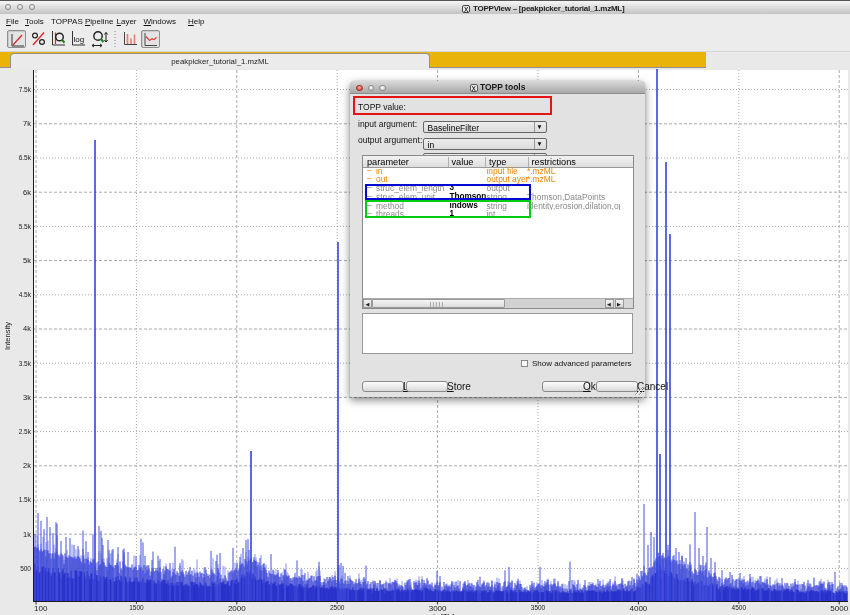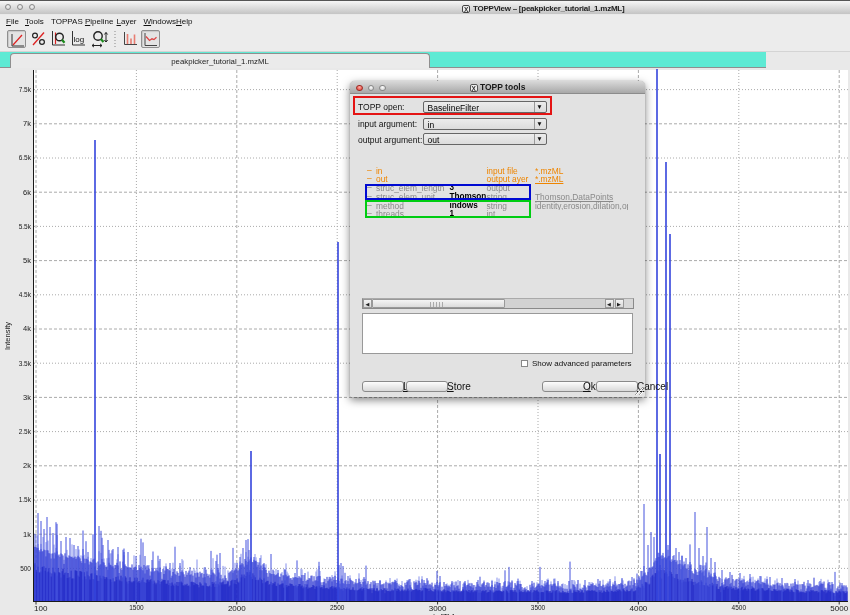--- a/index.html
+++ b/index.html
@@ -16,21 +16,21 @@
 .menubar { position:absolute; left:0; top:15px; width:850px; height:14px; background:#ececec;
   font-size:8px; color:#111; }
 .menubar span { position:absolute; top:2px; }
 .toolbar { position:absolute; left:0; top:29px; width:850px; height:23px; background:#ececec;
   border-bottom:1px solid #d4d4d4; }
 .tbtn { position:absolute; top:1px; height:18px; }
 .frame { border:1px solid #8f8f8f; border-radius:2px; background:#e4e4e4;
   box-shadow:inset 1px 1px 1px rgba(0,0,0,0.12); }
 .sep { position:absolute; left:114px; top:2px; height:16px; width:2px;
   background-image:repeating-linear-gradient(#bbb 0 1px, transparent 1px 3px); }
-.tabbar { position:absolute; left:0; top:52px; width:766px; height:16px; background:#5eead4;
+.tabbar { position:absolute; left:0; top:52px; width:706px; height:16px; background:#eab308;
   border-bottom:1px solid #8f8f8f; }
 .tab { position:absolute; left:10px; top:1px; width:420px; height:15px; background:#ebebeb;
   border:1px solid #8f8f8f; border-bottom:none; border-radius:4px 4px 0 0;
   font-size:7.8px; color:#222; text-align:center; line-height:15px; }
 .plot { position:absolute; left:0; top:68px; }
 
 .dialog { position:absolute; left:350px; top:81px; width:295px; height:316px;
   background:#e2e2e2; border-radius:5px 5px 1px 1px;
   box-shadow:0 3px 9px rgba(0,0,0,0.5), 0 0 1px rgba(0,0,0,0.4); font-size:8.5px; }
 .dtitle { position:absolute; left:0; top:0; width:295px; height:13px;
@@ -43,37 +43,37 @@
 .dtext { position:absolute; left:0; width:295px; text-align:center; top:0; height:13px;
   line-height:13.5px; font-weight:bold; color:#1a1a1a; font-size:8.5px; }
 .xicon { display:inline-block; width:8px; height:8px; border:1px solid #555; border-radius:2px;
   font-size:6.5px; line-height:7.5px; text-align:center; background:#eee; color:#333;
   vertical-align:-1px; }
 .dbody { position:absolute; left:0; top:13px; width:295px; height:70px; }
 .redbox { position:absolute; left:3px; top:2.4px; width:199px; height:18.4px;
   border:2px solid #e41414; }
 .lab { position:absolute; color:#111; }
 .combo { position:absolute; height:12px; background:linear-gradient(#ececec,#dcdcdc);
-  border:1px solid #666; border-radius:2px; color:#000; }
+  border:1px solid #666; border-radius:2px; color:#000;margin-top:20px; }
 .ctext { position:absolute; left:4px; top:1px; }
 .carr { position:absolute; right:1px; top:0; width:11px; height:10px; text-align:center;
   font-size:6.5px; color:#111; border-left:1px solid #999; line-height:10.5px; }
 .table { position:absolute; left:12px; top:73.5px; width:271.5px; height:154px;
   background:#fff; border:1px solid #8a8a8a; }
 .thead { position:absolute; left:0; top:0; width:269.5px; height:12px;
   background:linear-gradient(#f2f2f2,#dedede); border-bottom:1px solid #999;
   font-size:9.2px; color:#000; }
 .thead span { position:absolute; top:1px; }
 .trow { position:absolute; left:12px; width:258px; height:8.9px; font-size:8.4px;
   line-height:8.9px; }
 .branch { position:absolute; left:5px; top:-1px; }
 .pname { position:absolute; left:14px; }
 .pval { position:absolute; left:87.5px; font-weight:bold; color:#000; font-size:8.2px; }
 .ptype { position:absolute; left:124.5px;text-align:right; }
-.prest { position:absolute; left:173px; width:93px; overflow:hidden; white-space:nowrap;text-decoration:underline; }
+.prest { position:absolute; left:165px; width:93px; overflow:hidden; white-space:nowrap; }
 .bluebox { position:absolute; left:14.5px; top:102.8px; width:166px; height:16.6px;
   border:2px solid #000ad2; }
 .greenbox { position:absolute; left:14.5px; top:119.4px; width:166px; height:17.2px;
   border:2px solid #00cd12; }
 .hscroll { position:absolute; left:12px; top:216.5px; width:271.5px; height:11px;
   background:#d7d7d7; border:1px solid #8a8a8a; border-top:1px solid #aaa; }
 .strack { position:absolute; left:9px; top:0; right:19px; height:100%; background:#d2d2d2; }
 .sslider { position:absolute; left:9px; top:0; width:133px; height:9px; background:linear-gradient(#f4f4f4,#dcdcdc);
   border:1px solid #999; border-radius:1px; }
 .grip { position:absolute; left:57px; top:2px; width:14px; height:5px;
@@ -96,21 +96,21 @@
   <span class="circ" style="left:16.5px"></span>
   <span class="circ" style="left:28.5px"></span>
   <span class="wtitle"><span class="xic">X</span>TOPPView – [peakpicker_tutorial_1.mzML]</span>
 </div>
 <div class="menubar">
   <span style="left:6px"><u>F</u>ile</span>
   <span style="left:25px"><u>T</u>ools</span>
   <span style="left:51px">TOPPAS <u>P</u>ipeline</span>
   <span style="left:116.5px"><u>L</u>ayer</span>
   <span style="left:143.5px"><u>W</u>indows</span>
-  <span style="left:176px"><u>H</u>elp</span>
+  <span style="left:188px"><u>H</u>elp</span>
 </div>
 <div class="toolbar">
   <span class="tbtn frame" style="left:7px;width:19px"><svg width="18" height="18" viewBox="0 0 18 18">
         <path d="M4 3V15H16" stroke="#333" fill="none"></path>
         <path d="M5 14L14 4" stroke="#d22" fill="none" stroke-width="1.2"></path>
       </svg></span>
   <span class="tbtn" style="left:30px"><svg width="17" height="17" viewBox="0 0 17 17">
         <circle cx="5" cy="5.5" r="2.4" stroke="#222" fill="none" stroke-width="1.2"></circle>
         <circle cx="12" cy="12" r="2.4" stroke="#222" fill="none" stroke-width="1.2"></circle>
         <path d="M3 15L14 2.5" stroke="#d22" stroke-width="1.3"></path>
@@ -217,35 +217,43 @@
 </svg>
 <div class="dialog">
  <div class="dtitle">
    <span class="tl red"></span>
       <span class="tl"></span>
       <span class="tl"></span>
    <span class="dtext"><span class="xicon">X</span>&nbsp;TOPP tools</span>
  </div>
  <div class="dbody">
    <div class="redbox"></div>
-   <div class="lab" style="left:8px;top:7.5px">TOPP open:</div>
+   <div class="lab" style="left:8px;top:7.5px">TOPP value:</div>
    <div class="combo" style="left:72.5px;top:6.5px;width:124px">
         <span class="ctext">BaselineFilter</span>
         <span class="carr">▼</span>
       </div>
    <div class="lab" style="left:8px;top:24.5px">input argument:</div>
    <div class="combo" style="left:72.5px;top:23.5px;width:124px">
         <span class="ctext">in</span>
         <span class="carr">▼</span>
       </div>
    <div class="lab" style="left:8px;top:40.5px">output argument:</div>
    <div class="combo" style="left:72.5px;top:39px;width:124px">
         <span class="ctext">out</span>
         <span class="carr">▼</span>
       </div>
+ </div>
+ <div class="table">
+   <div class="thead">
+     <span style="left:4px">parameter</span>
+     <span style="left:84.5px;border-left:1px solid #b0b0b0;padding-left:3px">value</span>
+     <span style="left:122px;border-left:1px solid #b0b0b0;padding-left:3px">type</span>
+     <span style="left:164.5px;border-left:1px solid #b0b0b0;padding-left:3px">restrictions</span>
+   </div>
  </div>
  <div class="trow" style="top:85.5px">
 <span class="branch" style="color:#ee8500">–</span>
 <span class="pname" style="color:#ee8500">in</span>
 <span class="pval"></span>
 <span class="ptype" style="color:#ee8500">input file</span>
 <span class="prest" style="color:#ee8500">*.mzML</span>
 </div>
     <div class="trow" style="top:94.2px">
 <span class="branch" style="color:#ee8500">–</span>

